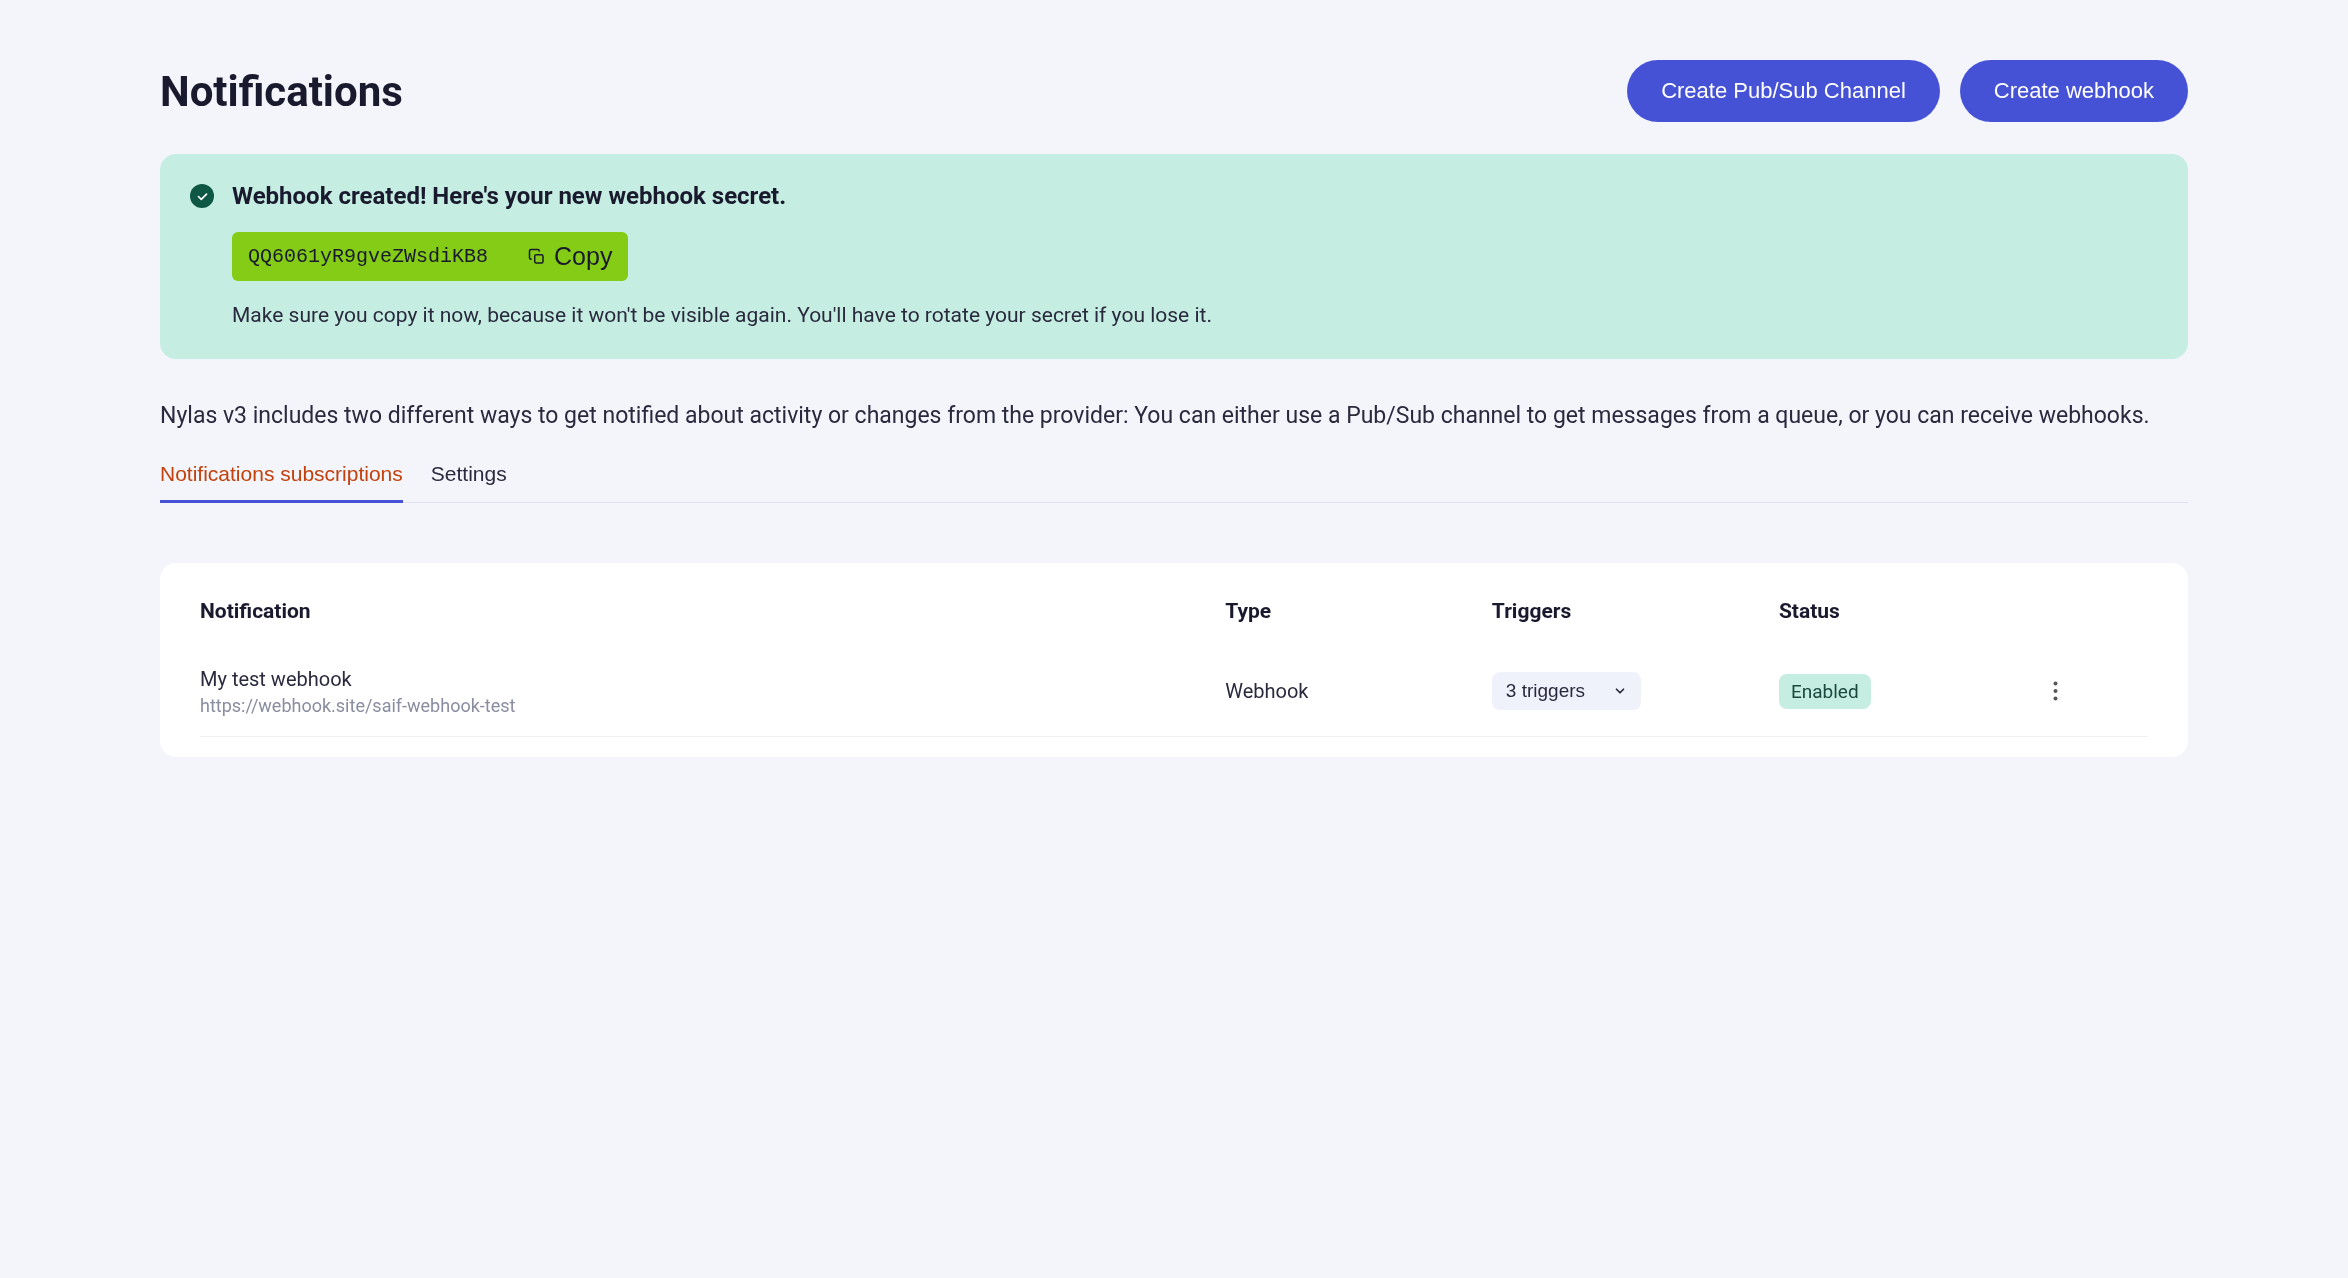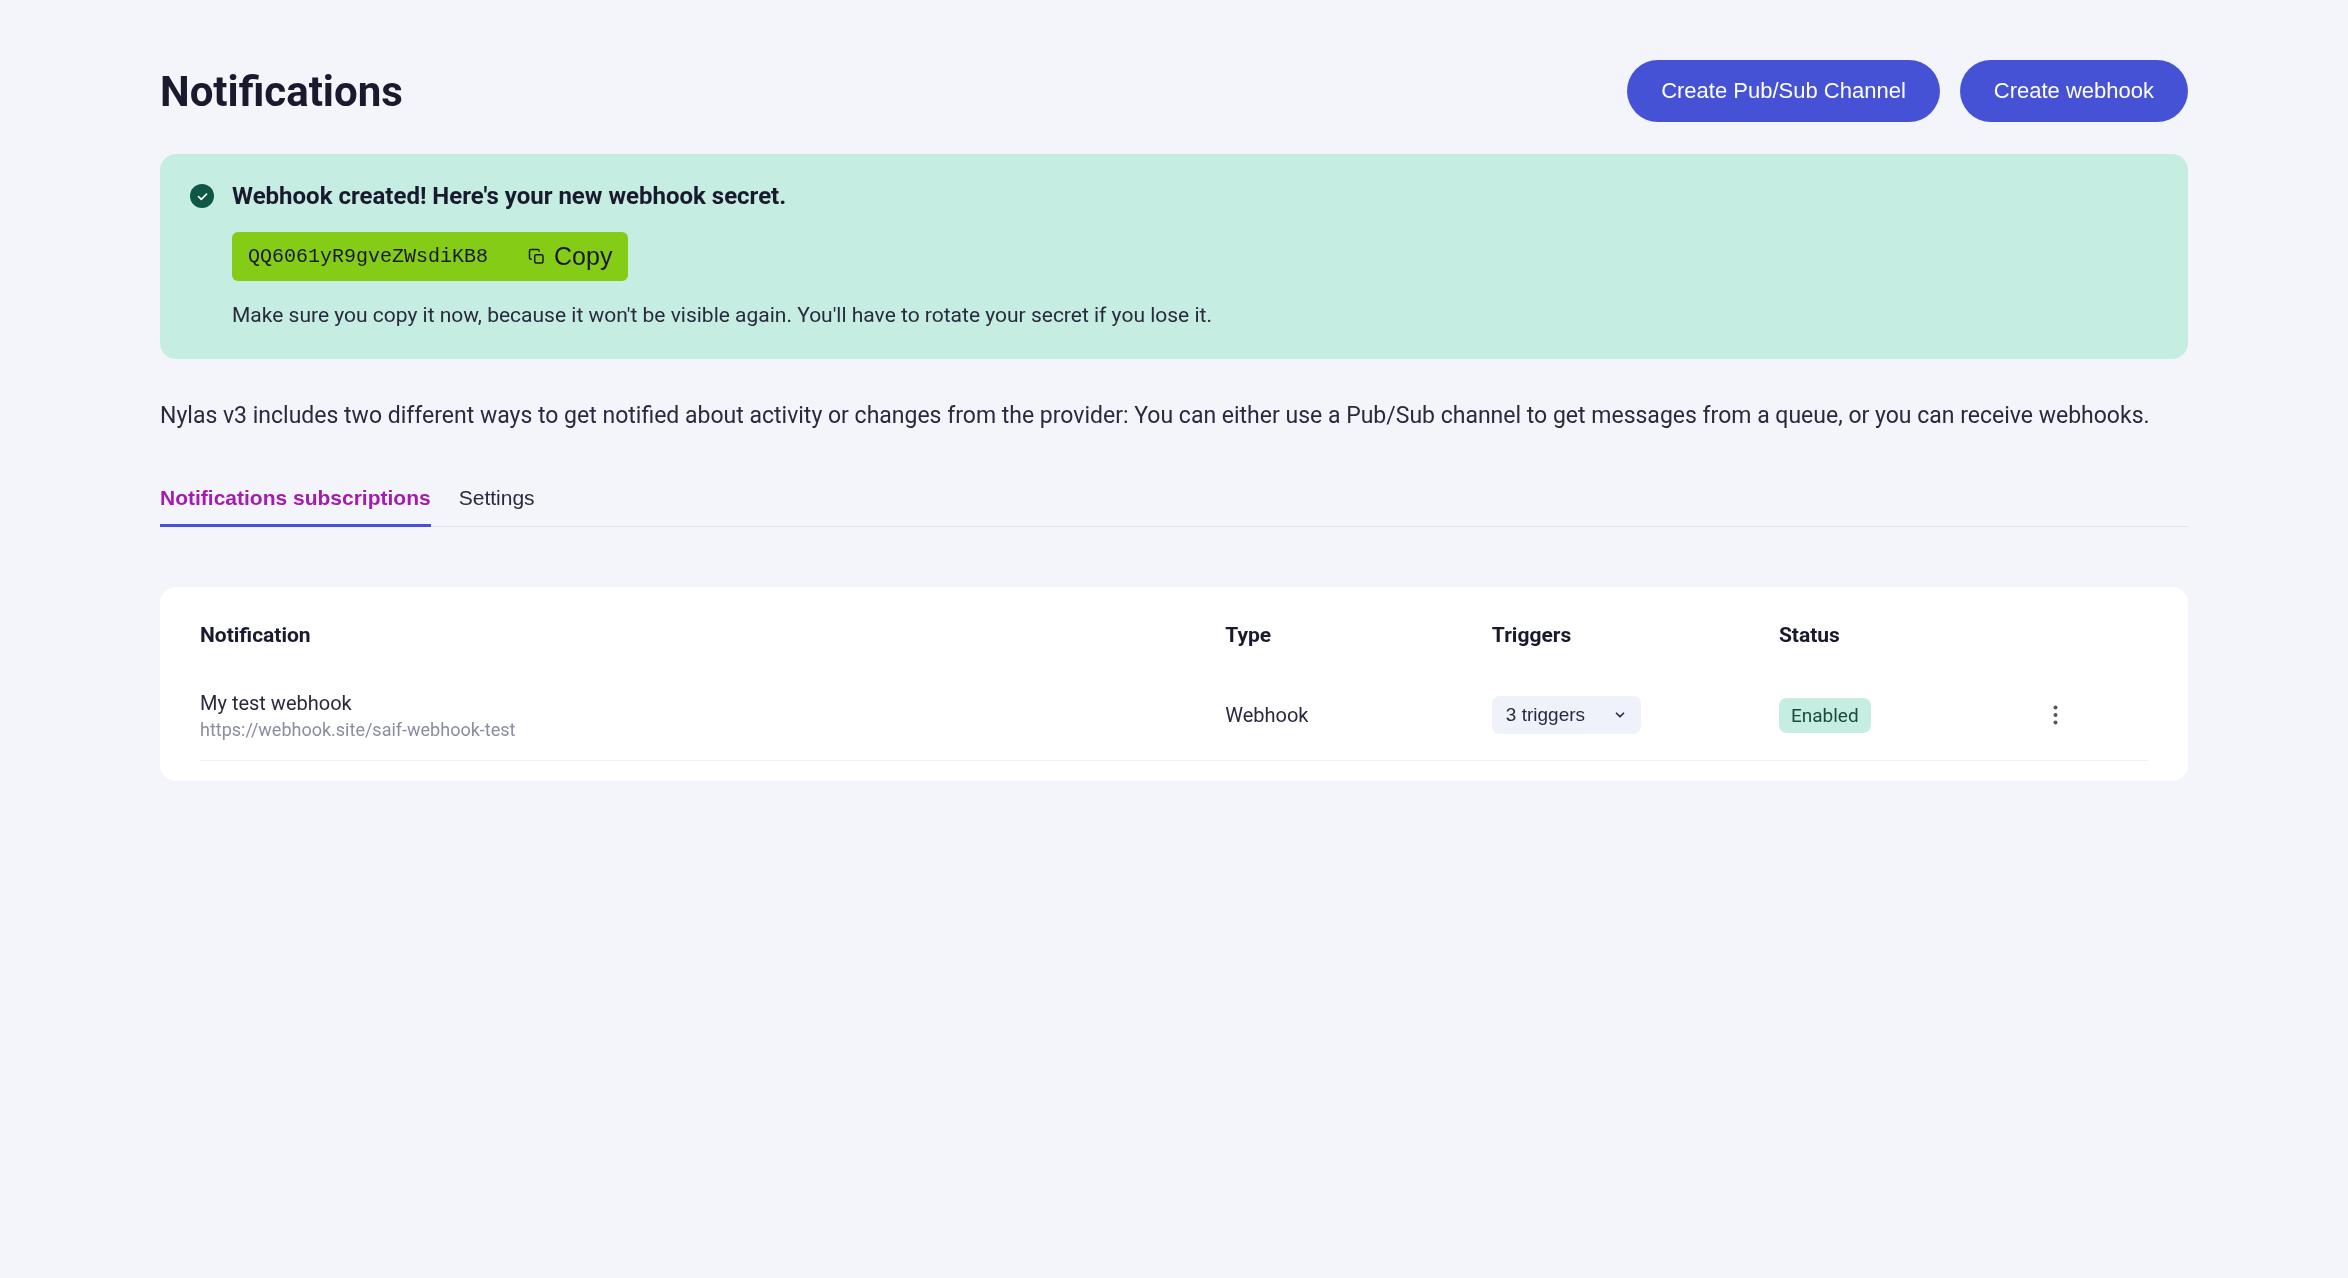--- a/index.html
+++ b/index.html
@@ -120,21 +120,21 @@
     .alert-note {
       margin-left: 42px;
       font-size: 21px;
       color: #2a2a3e;
     }
     
     .description {
       font-size: 23px;
       line-height: 1.5;
       color: #2a2a3e;
-      margin-bottom: 52px;
+      margin-bottom: 28px;
     }
     
     .tabs {
       display: flex;
       gap: 28px;
       border-bottom: 1px solid #e0e2ee;
       margin-bottom: 60px;
     }
     
     .tab {
@@ -142,23 +142,23 @@
       border: none;
       font-size: 21px;
       padding: 0 0 14px 0;
       cursor: pointer;
       color: #2a2a3e;
       border-bottom: 3px solid transparent;
       margin-bottom: -1px;
     }
     
     .tab.active {
-      color: #a21caf;
+      color: #c2410c;
       border-bottom-color: #4652d6;
-      font-weight: 700;
+      font-weight: 400;
     }
     
     .card {
       background: white;
       border-radius: 16px;
       padding: 36px 40px 20px;
     }
     
     .table {
       width: 100%;

